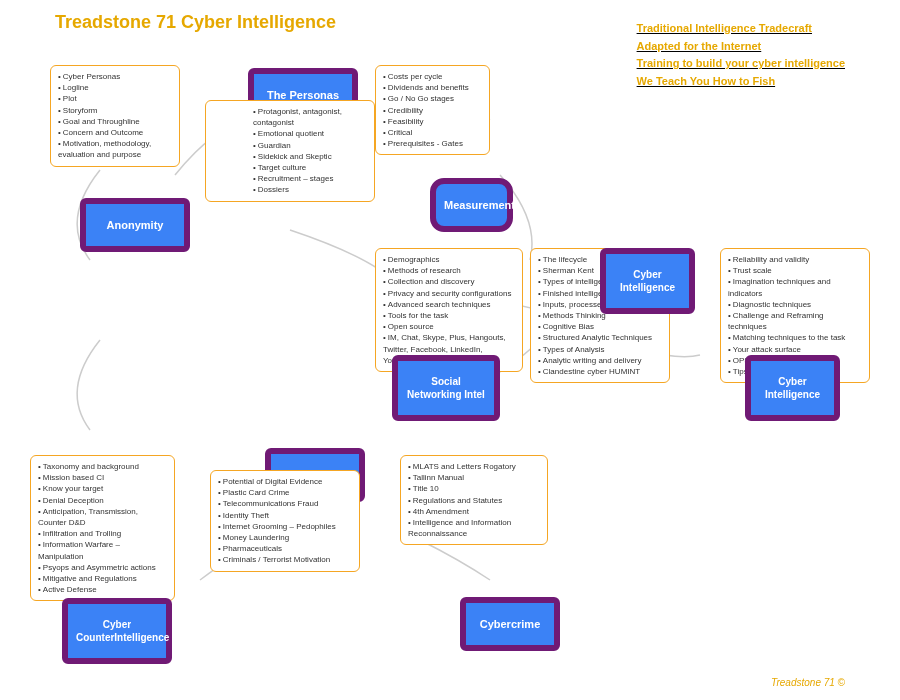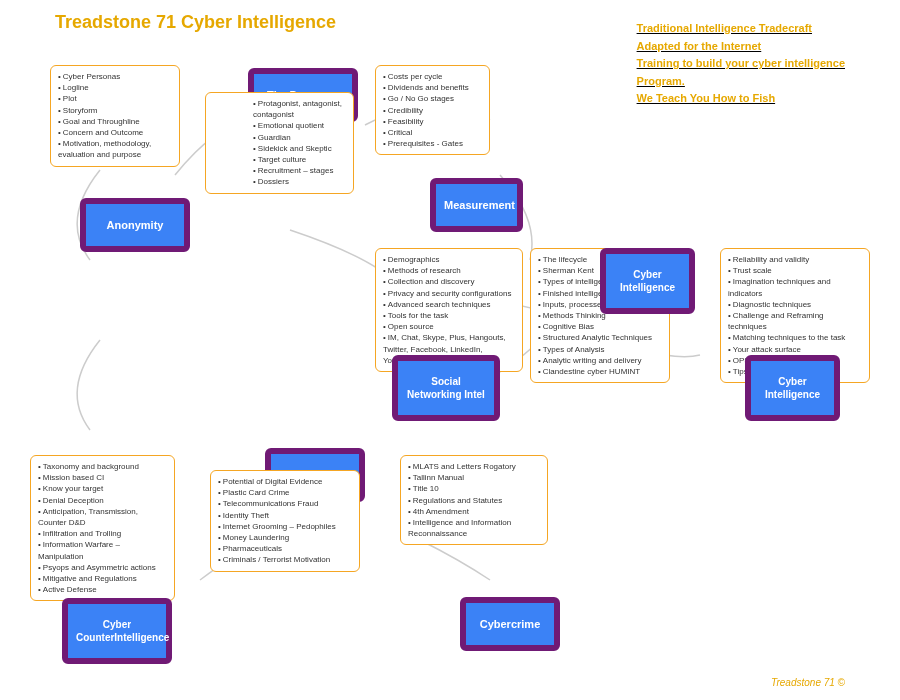--- a/index.html
+++ b/index.html
@@ -122,21 +122,20 @@
   <path d="M 290,230 Q 350,250 380,270" stroke="#ccc" stroke-width="1.5" fill="none" marker-end="url(#arrow)"></path>
   <path d="M 450,280 Q 490,300 540,310" stroke="#ccc" stroke-width="1.5" fill="none"></path>
 </svg>
 
 <div class="main-title">Treadstone 71 Cyber Intelligence</div>
 
 <div class="right-text">
   <span class="line">Traditional Intelligence Tradecraft</span>
   <span class="line">Adapted for the Internet</span>
   <span class="line">Training to build your cyber intelligence</span>
-  <span class="line">Program.</span>
   <span class="line">We Teach You How to Fish</span>
 </div>
 
 <div class="content-box" style="left:50px; top:65px; width:130px;">
   <ul>
     <li>Cyber Personas</li>
     <li>Logline</li>
     <li>Plot</li>
     <li>Storyform</li>
     <li>Goal and Throughline</li>
@@ -146,21 +145,21 @@
 </div>
 
 <div class="label-box" style="left:80px; top:198px; width:110px;">
   <span>Anonymity</span>
 </div>
 
 <div class="label-box" style="left:248px; top:68px; width:110px;">
   <span>The Personas</span>
 </div>
 
-<div class="content-box" style="left:205px; top:92px; width:149px;padding-left:47px;">
+<div class="content-box" style="left:205px; top:100px; width:170px;padding-left:47px;">
   <ul>
     <li>Protagonist, antagonist, contagonist</li>
     <li>Emotional quotient</li>
     <li>Guardian</li>
     <li>Sidekick and Skeptic</li>
     <li>Target culture</li>
     <li>Recruitment – stages</li>
     <li>Dossiers</li>
   </ul>
 </div>
@@ -170,21 +169,21 @@
     <li>Costs per cycle</li>
     <li>Dividends and benefits</li>
     <li>Go / No Go stages</li>
     <li>Credibility</li>
     <li>Feasibility</li>
     <li>Critical</li>
     <li>Prerequisites - Gates</li>
   </ul>
 </div>
 
-<div class="label-box" style="left:430px; top:178px; width:93px;">
+<div class="label-box" style="left:430px; top:178px; width:83px;border-radius:14px;">
   <span>Measurement</span>
 </div>
 
 <div class="content-box" style="left:375px; top:248px; width:148px;">
   <ul>
     <li>Demographics</li>
     <li>Methods of research</li>
     <li>Collection and discovery</li>
     <li>Privacy and security configurations</li>
     <li>Advanced search techniques</li>

